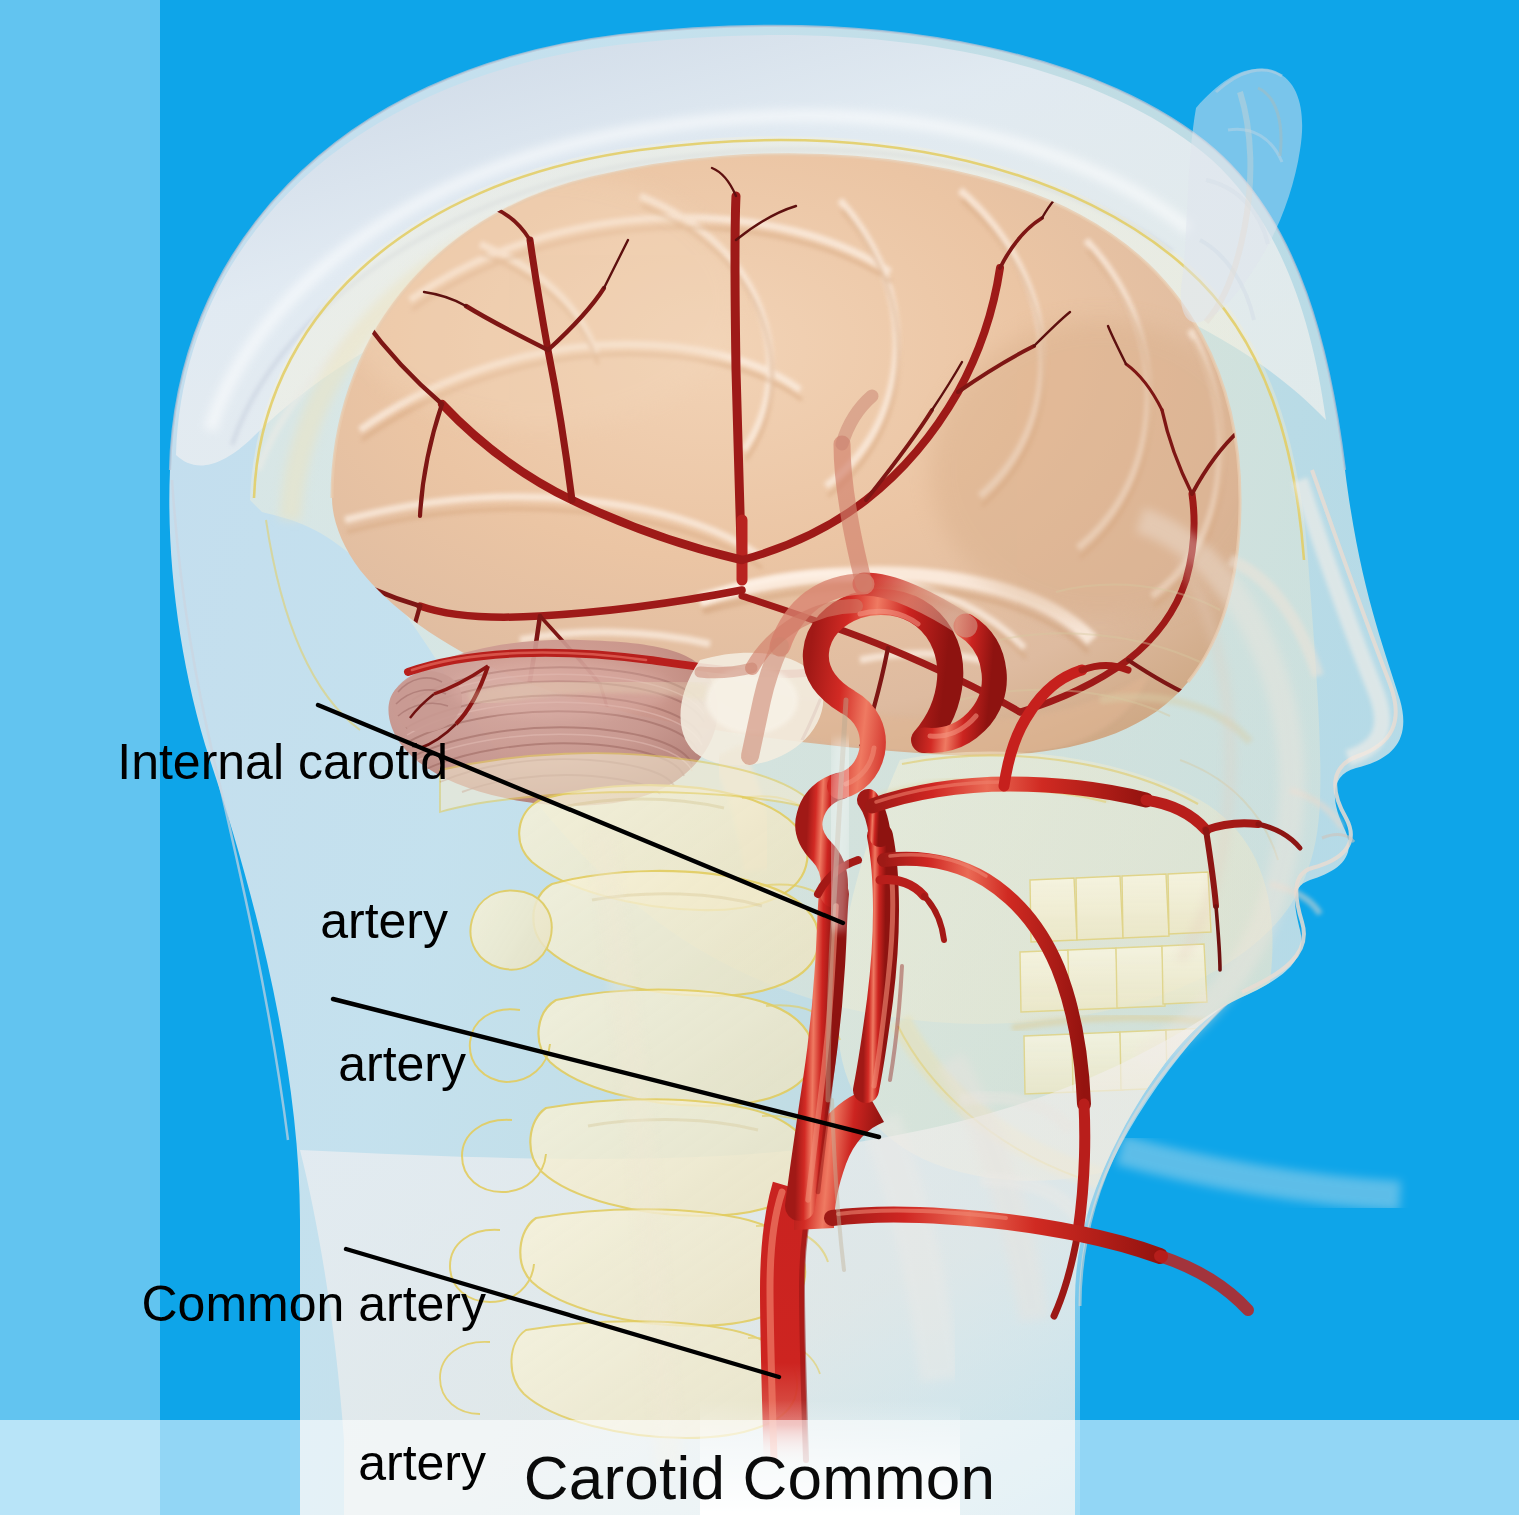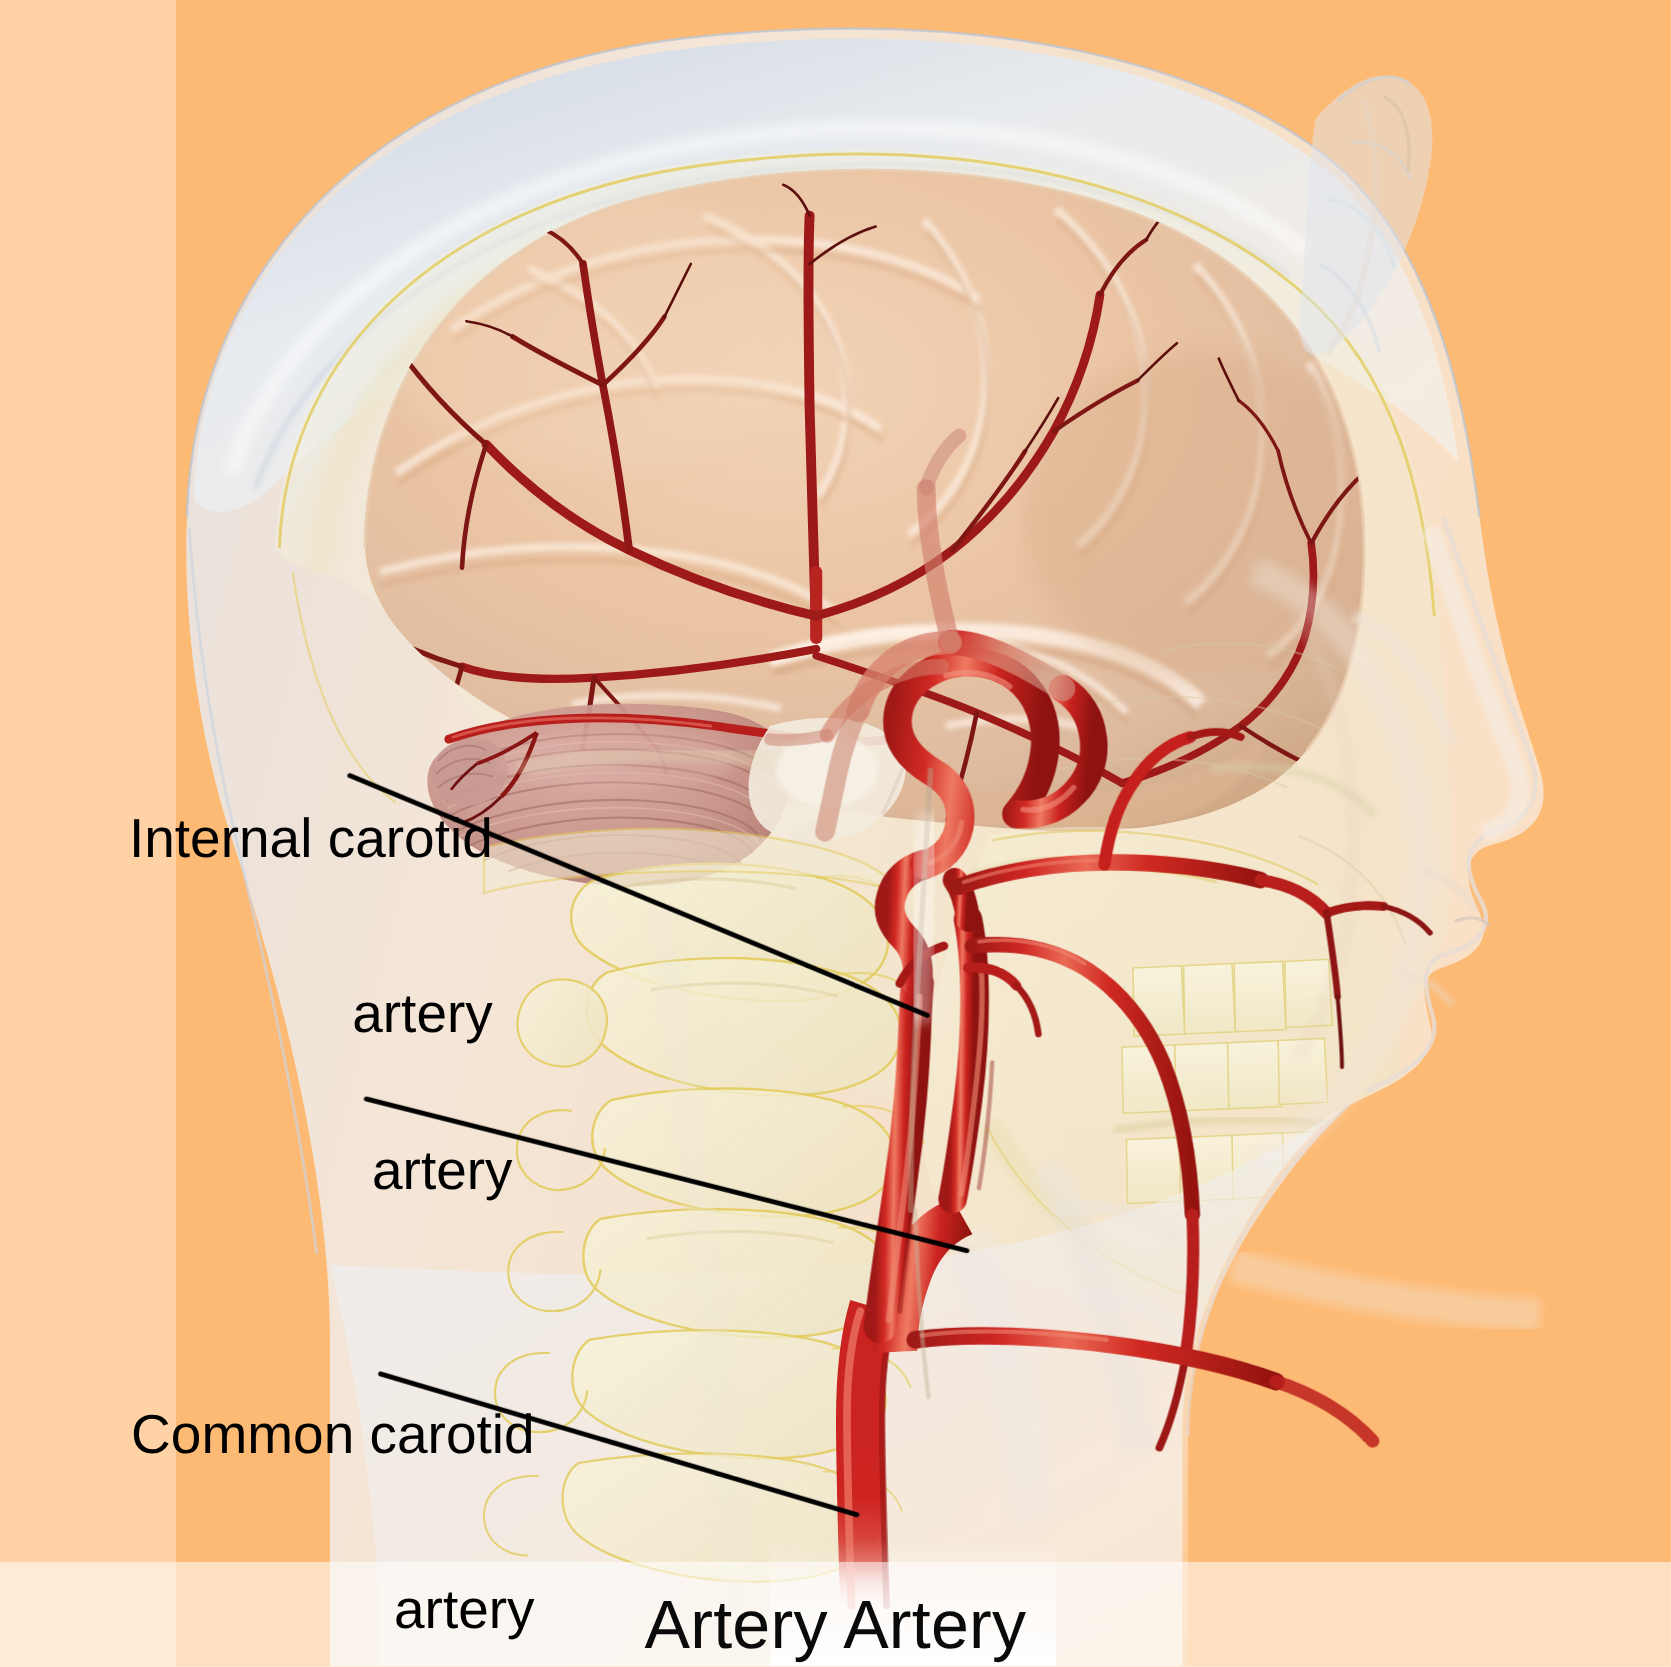--- a/index.html
+++ b/index.html
@@ -1,19 +1,19 @@
 <!DOCTYPE html>
 <html><head>
 <meta charset="utf-8">
 <title>Carotid Artery</title>
 <style>
   html,body{margin:0;padding:0;background:#ffffff;}
   body{width:1519px;height:1515px;overflow:hidden;
        font-family:"Liberation Sans","DejaVu Sans",sans-serif;}
-  #stage{position:relative;width:1519px;height:1515px;background:#fdba74;}
+  #stage{position:relative;width:1519px;height:1515px;background:#0ea5e9;}
   #art{position:absolute;left:0;top:0;width:1519px;height:1515px;}
   .lbl{position:absolute;color:#000;line-height:1.06;
        font-family:"Liberation Sans","DejaVu Sans",sans-serif;
        font-weight:400;white-space:pre;}
   .lbl .l1,.lbl .l2{display:block;}
   #lbl-internal{left:18px;top:630px;width:430px;text-align:right;font-size:50px;}
   #lbl-external{left:18px;top:932px;width:448px;text-align:right;font-size:50px;}
   #lbl-common{left:18px;top:1172px;width:468px;text-align:right;font-size:50px;}
   #title{position:absolute;left:0;top:1442px;width:1519px;text-align:center;
          font-size:62px;color:#0a0a0a;letter-spacing:.2px;}
@@ -577,19 +577,19 @@
   <div class="lbl" id="lbl-internal">
     <span class="l1">Internal carotid</span>
     <span class="l2">artery</span>
   </div>
 
   <div class="lbl" id="lbl-external">
     <span class="l2">artery</span>
   </div>
 
   <div class="lbl" id="lbl-common">
-    <span class="l1">Common carotid</span>
+    <span class="l1">Common artery</span>
     <span class="l2">artery</span>
   </div>
 
-  <div id="title">Artery Artery</div>
+  <div id="title">Carotid Common</div>
 
 </div>
 
 </body></html>

